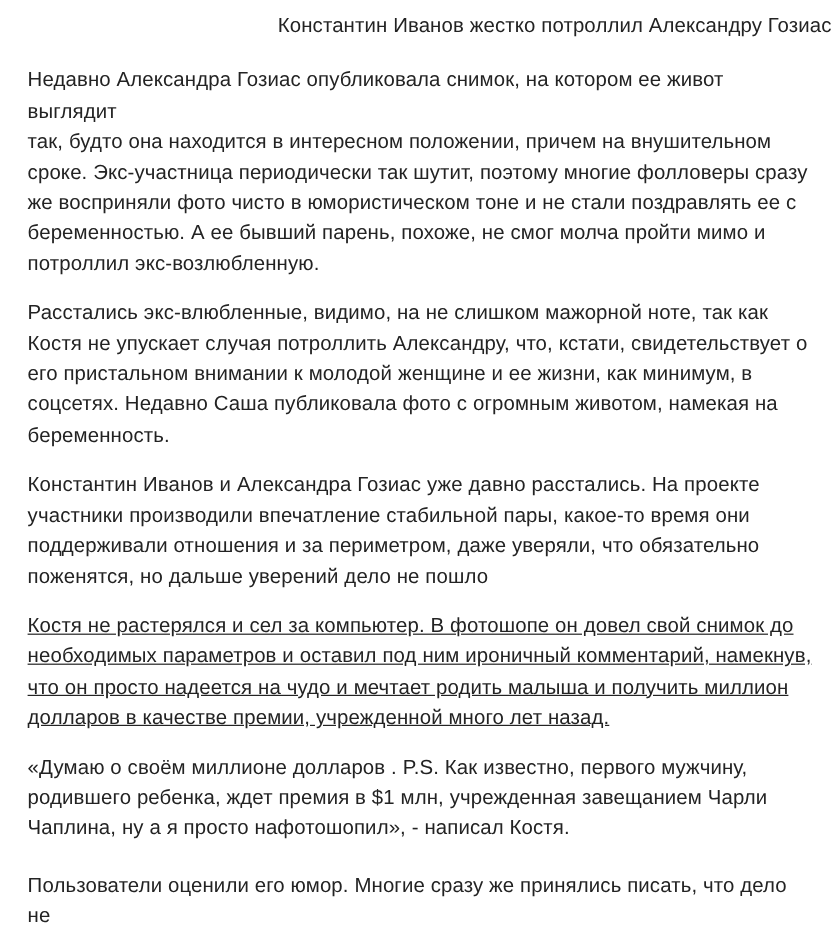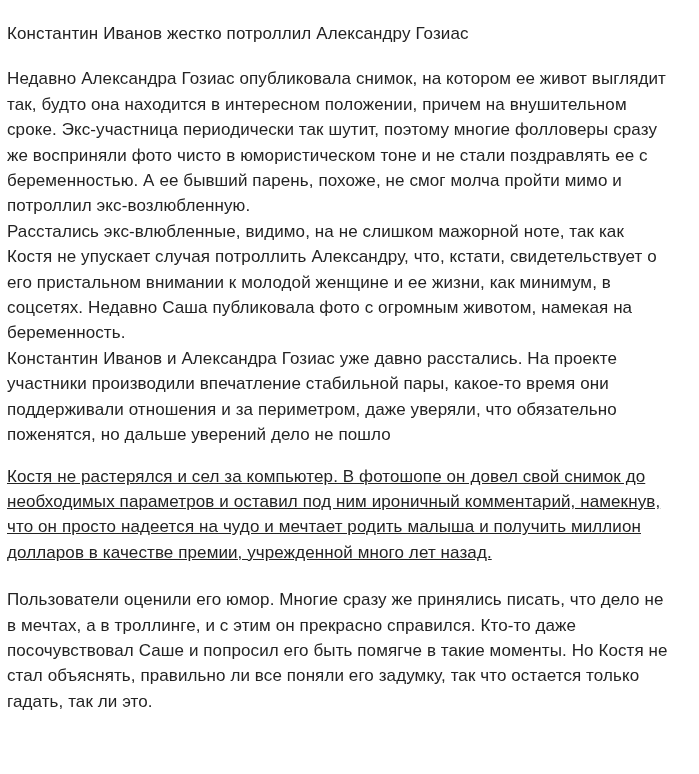--- a/index.html
+++ b/index.html
@@ -17,25 +17,26 @@
   .article {
     padding: 5px 6px 0 7px;
     font-size: 17px;
     line-height: 25.4px;
     -webkit-font-smoothing: antialiased;
   }
   .article-title {
     font-size: 17px;
     line-height: 25.4px;
     font-weight: 400;
-    margin: 16px 0 20px 0;
+    margin: 4px 0 20px 0;
     letter-spacing: 0.1px;
+    text-align: right;
   }
   .para {
-    margin: 0;
+    margin: 16px;
     white-space: pre-line;
     letter-spacing: 0.1px;
   }
   .para.gap-md { margin-top: 16px; text-decoration: underline; }
   .para.gap-lg { margin-top: 22px; }
 </style>
 </head>
 <body>
 
 <article class="article">
@@ -57,19 +58,22 @@
   <p class="para">Константин Иванов и Александра Гозиас уже давно расстались. На проекте
 участники производили впечатление стабильной пары, какое-то время они
 поддерживали отношения и за периметром, даже уверяли, что обязательно
 поженятся, но дальше уверений дело не пошло</p>
 
   <p class="para gap-md">Костя не растерялся и сел за компьютер. В фотошопе он довел свой снимок до
 необходимых параметров и оставил под ним ироничный комментарий, намекнув,
 что он просто надеется на чудо и мечтает родить малыша и получить миллион
 долларов в качестве премии, учрежденной много лет назад.</p>
 
+  <p class="para">«Думаю о своём миллионе долларов . P.S. Как известно, первого мужчину,
+родившего ребенка, ждет премия в $1 млн, учрежденная завещанием Чарли
+Чаплина, ну а я просто нафотошопил», - написал Костя.</p>
 
   <p class="para gap-lg">Пользователи оценили его юмор. Многие сразу же принялись писать, что дело не
 в мечтах, а в троллинге, и с этим он прекрасно справился. Кто-то даже
 посочувствовал Саше и попросил его быть помягче в такие моменты. Но Костя не
 стал объяснять, правильно ли все поняли его задумку, так что остается только
 гадать, так ли это.</p>
 </article>
 
 </body></html>

